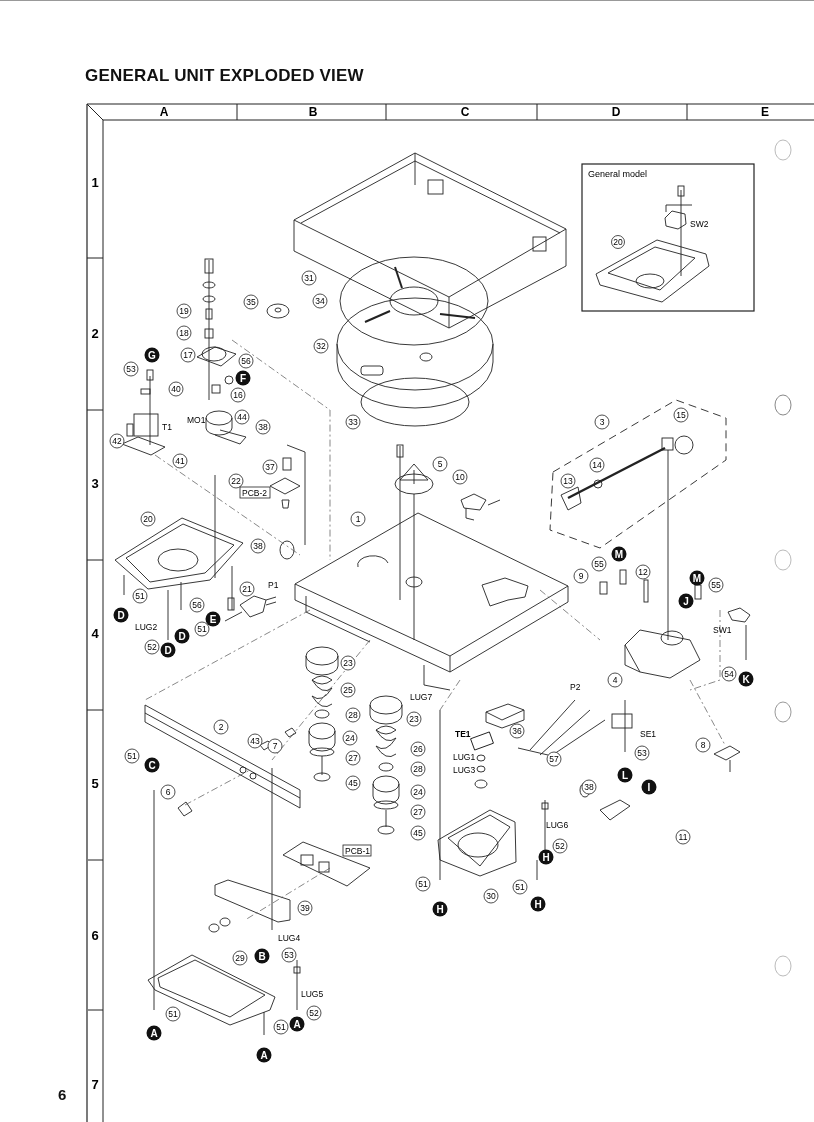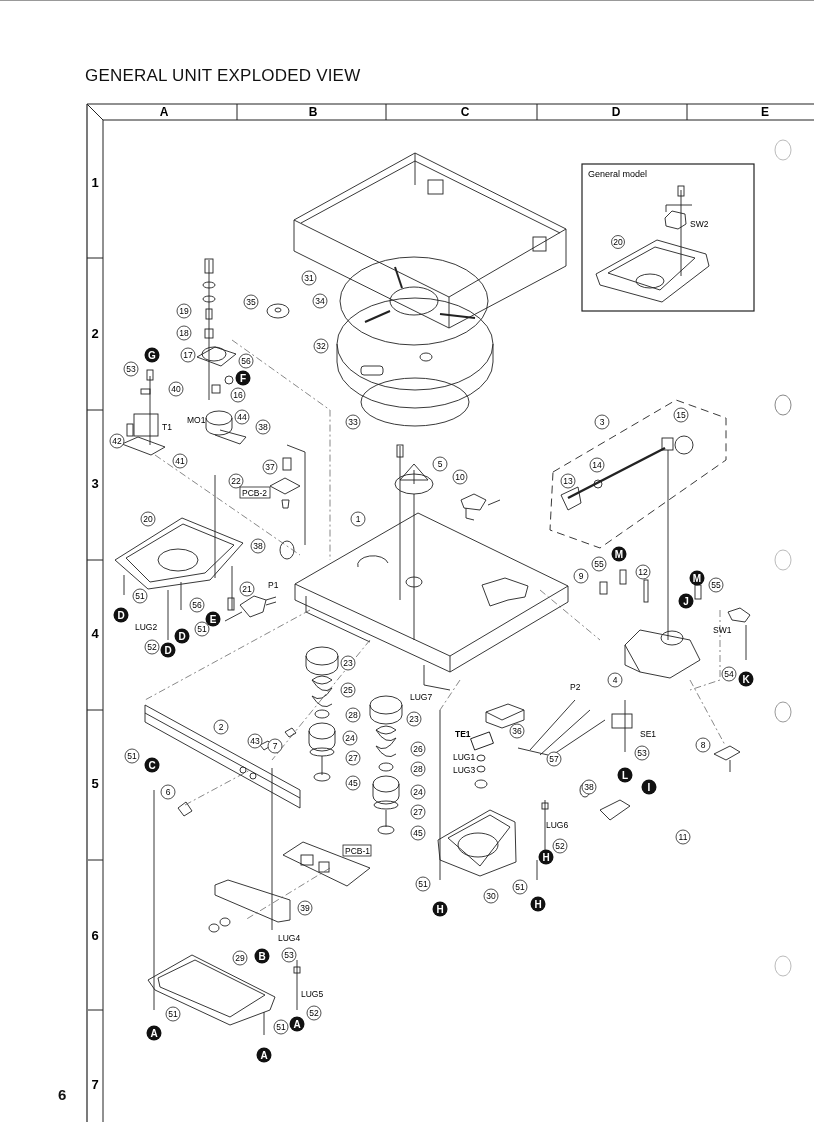--- a/index.html
+++ b/index.html
@@ -1,17 +1,17 @@
 <!DOCTYPE html>
 <html><head>
 <meta charset="utf-8">
 <style>
   html,body{margin:0;padding:0;background:#fff;}
   body{width:814px;height:1122px;position:relative;overflow:hidden;font-family:"Liberation Sans",sans-serif;color:#111;}
-  .title{position:absolute;left:85px;top:66px;font-weight:normal;font-size:17px;letter-spacing:0.2px;}
+  .title{position:absolute;left:85px;top:66px;font-weight:bold;font-size:17px;letter-spacing:0.2px;}
   .pagenum{position:absolute;left:58px;top:1086px;font-weight:bold;font-size:15px;}
   svg#dia{position:absolute;left:0;top:0;}
   .col-label{font-family:"Liberation Sans",sans-serif;font-weight:bold;font-size:12px;}
   .row-label{font-family:"Liberation Sans",sans-serif;font-weight:bold;font-size:13px;}
   .callout text{font-family:"Liberation Sans",sans-serif;font-size:8.5px;}
   .badge text{font-family:"Liberation Sans",sans-serif;font-size:10px;font-weight:bold;fill:#fff;}
   .lbl{font-family:"Liberation Sans",sans-serif;font-size:8.5px;}
   .inset-title{font-family:"Liberation Sans",sans-serif;font-size:9px;}
   .top-rule{position:absolute;left:0;top:0;width:814px;height:1px;background:#999;}
 </style>

